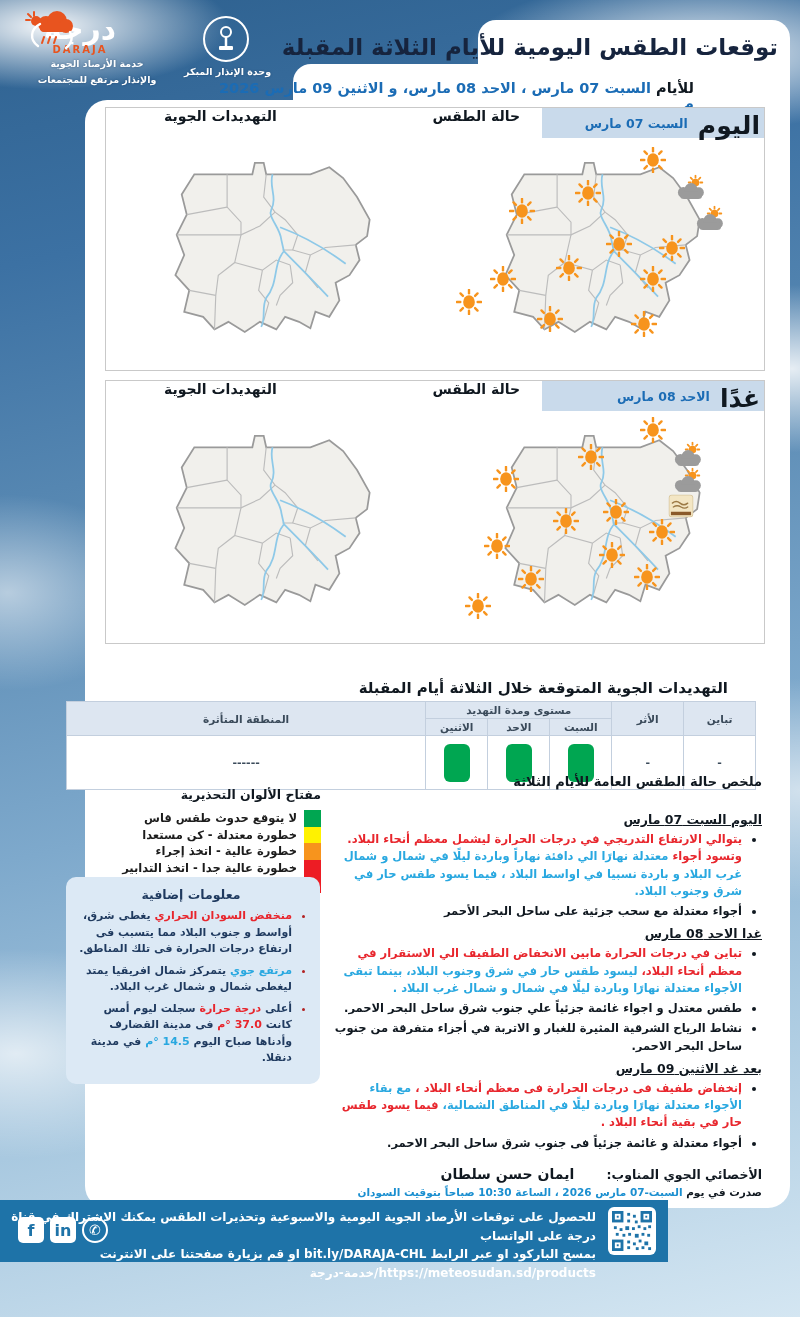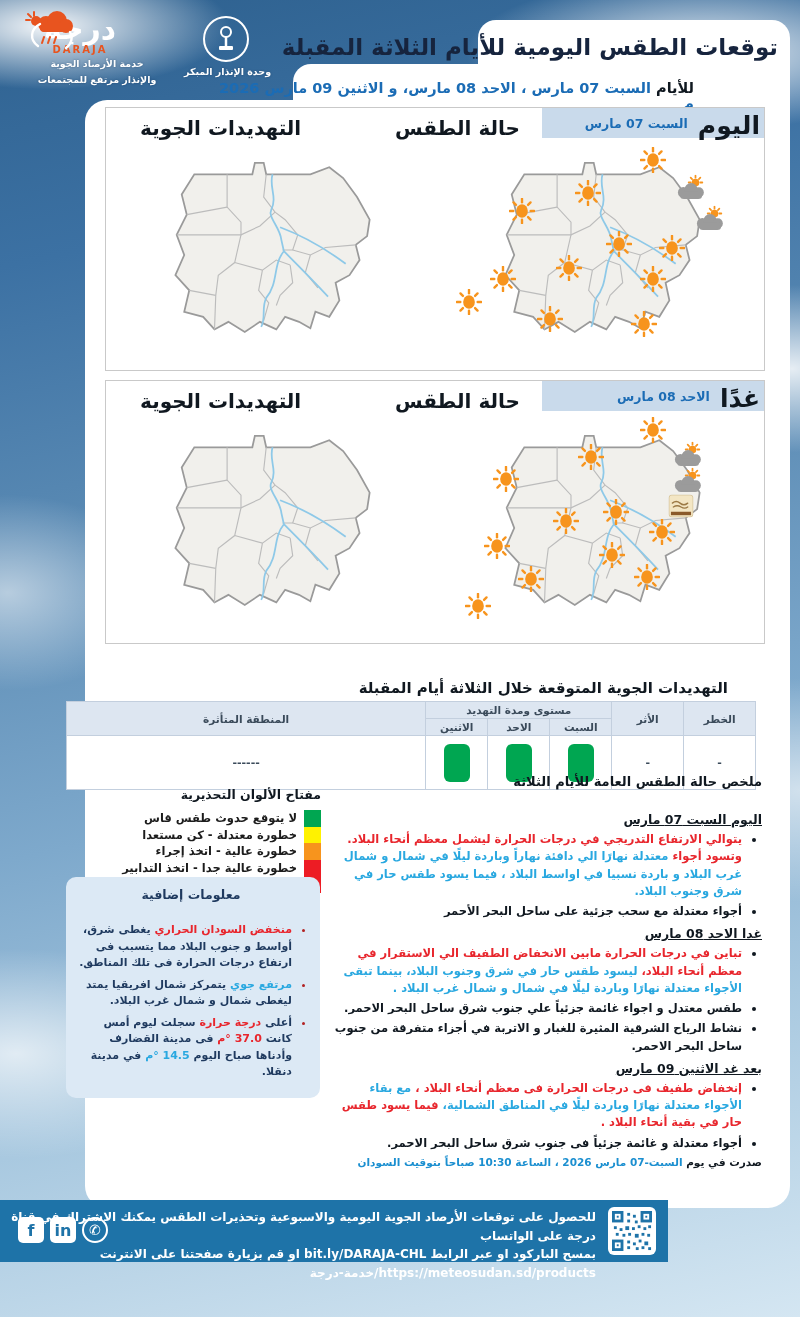--- a/index.html
+++ b/index.html
@@ -36,21 +36,21 @@
     display:flex; align-items:center; justify-content:center; }
   .ewu-label { font-size:9.5px; font-weight:bold; margin-top:4px; white-space:nowrap; text-shadow:0 0 2px rgba(0,40,80,.5); }
 
   
   .panel { position:absolute; left:105px; width:660px; height:264px; background:#fff; border:1px solid #c9c9c9; }
   .panel-1 { top:107px; } .panel-2 { top:380px; }
   .banner { position:absolute; right:0; top:0; width:222px; height:30px; background:#c9daeb;
     direction:rtl; display:flex; align-items:center; overflow:visible; }
   .day-label { font-size:25px; font-weight:bold; color:#101820; line-height:1; margin:4px 4px 0 10px; white-space:nowrap; }
   .date-badge { font-size:12.5px; font-weight:bold; color:#1b6cb5; white-space:nowrap; }
-  .map-title { position:absolute; top:8px; font-size:20px; font-weight:bold; color:#101820; direction:rtl; }
+  .map-title { position:absolute; top:0; font-size:14px; font-weight:bold; color:#101820; direction:rtl;margin-left:24px; }
   .wx-title { right:244px; } .th-title { left:34px; }
   .map-box { position:absolute; top:36px; width:312px; height:222px; }
   .map-right { right:8px; } .map-left { left:8px; }
   .map-svg { width:100%; height:100%; }
   .icon-layer { position:absolute; inset:0; }
   .wicon { position:absolute; transform:translate(-50%,-50%); }
   .wicon.sun { width:26px; height:26px; }
   .wicon.suncloud { width:33px; height:27px; }
   .wicon.dust { width:25px; height:23px; }
   .wicon svg { width:100%; height:100%; display:block; }
@@ -67,21 +67,21 @@
   
   .color-key { position:absolute; left:75px; top:787px; width:246px; direction:rtl; text-align:right; }
   .ck-title { font-size:12.5px; font-weight:bold; color:#101820; margin-bottom:8px; }
   .ck-row { display:flex; align-items:stretch; gap:7px; }
   .ck-swatch { width:17px; flex:0 0 17px; }
   .ck-label { font-size:11.5px; font-weight:bold; color:#1c1c1c; line-height:1.45; }
 
   
   .info-box { position:absolute; left:66px; top:877px; width:254px; min-height:186px; background:#dce9f5;
     border-radius:10px; padding:10px 14px 12px 10px; direction:rtl; text-align:right; }
-  .info-title { text-align:center; font-size:12.5px; font-weight:bold; color:#1f3a5f; margin-bottom:20px; }
+  .info-title { text-align:center; font-size:12.5px; font-weight:bold; color:#1f3a5f; margin-bottom:6px; }
   .info-box ul { list-style:disc; padding-right:14px; }
   .info-box li { font-size:11px; font-weight:bold; color:#1f3a5f; line-height:1.5; margin-bottom:5px; }
   .info-box li::marker { color:#b22222; }
 
   
   .summary { position:absolute; left:332px; top:774px; width:430px; direction:rtl; text-align:right; color:#101820; }
   .summary-title { font-size:13px; font-weight:bold; margin-bottom:23px; }
   .sec-heading { font-size:12.5px; font-weight:bold; text-decoration:underline; margin:6px 0 4px; }
   .summary ul { list-style:disc; padding-right:20px; margin-bottom:2px; }
   .summary li { font-size:11.5px; font-weight:bold; line-height:1.5; margin-bottom:3px; }
@@ -637,21 +637,21 @@
           <use href="#sudan"></use>
         </svg>
       <div class="icon-layer"></div>
     </div>
   </div>
 
   <div class="table-title">التهديدات الجوية المتوقعة خلال الثلاثة أيام المقبلة</div>
   <table class="threats-table">
     <tbody>
         <tr>
-      <th class="col-hazard" rowspan="2">الخطر</th>
+      <th class="col-hazard" rowspan="2">تباين</th>
       <th class="col-impact" rowspan="2">الأثر</th>
       <th colspan="3">مستوى ومدة التهديد</th>
       <th class="col-area" rowspan="2">المنطقة المتأثرة</th>
     </tr>
     <tr>
       <th class="col-day">السبت</th>
       <th class="col-day">الاحد</th>
       <th class="col-day">الاثنين</th>
     </tr>
     <tr>
@@ -715,20 +715,24 @@
           <li><span class="seg-r">تباين في درجات الحرارة مابين الانخفاض الطفيف الي الاستقرار في معظم أنحاء البلاد، </span><span class="seg-b">ليسود طقس حار  في شرق وجنوب البلاد، بينما تبقى الأجواء معتدلة نهارًا وباردة ليلًا في شمال و شمال غرب البلاد .</span></li>
           <li><span class="seg-d">طقس معتدل و اجواء غائمة جزئياً علي جنوب شرق ساحل البحر الاحمر.</span></li>
           <li><span class="seg-d">نشاط الرياح الشرقية المثيرة للغبار  و الاتربة في أجزاء متفرقة من جنوب ساحل البحر الاحمر.</span></li>
         </ul>
         <div class="sec-heading">بعد غد الاثنين 09 مارس</div>
         <ul>
           <li><span class="seg-r">إنخفاض طفيف فى درجات الحرارة فى معظم أنحاء البلاد ، </span><span class="seg-b">مع بقاء الأجواء معتدلة نهارًا وباردة ليلًا في المناطق الشمالية،</span><span class="seg-r"> فيما يسود طقس حار في بقية أنحاء البلاد .</span></li>
           <li><span class="seg-d">أجواء معتدلة و غائمة جزئياً فى جنوب شرق ساحل البحر الاحمر.</span></li>
         </ul>
       </div>
+    <div class="signoff">
+      <span>الأخصائي الجوي المناوب:</span>
+      <span class="name">ايمان حسن سلطان</span>
+    </div>
     <div class="issued">
       <span>صدرت في يوم </span><span class="blue">السبت-07 مارس  2026 ، الساعة 10:30 صباحاً بتوقيت السودان</span>
     </div>
   </div>
 
   <div class="footer">
     <div class="footer-text">
       <div>للحصول على توقعات الأرصاد الجوية اليومية والاسبوعية وتحذيرات الطقس يمكنك الاشتراك في قناة درجة على الواتساب</div>
       <div>
         <span>بمسح الباركود او عبر الرابط </span><a class="link" href="#">bit.ly/DARAJA-CHL</a><span> او قم بزيارة صفحتنا على الانترنت </span><a class="link" href="#">https://meteosudan.sd/products/خدمة-درجة</a>

